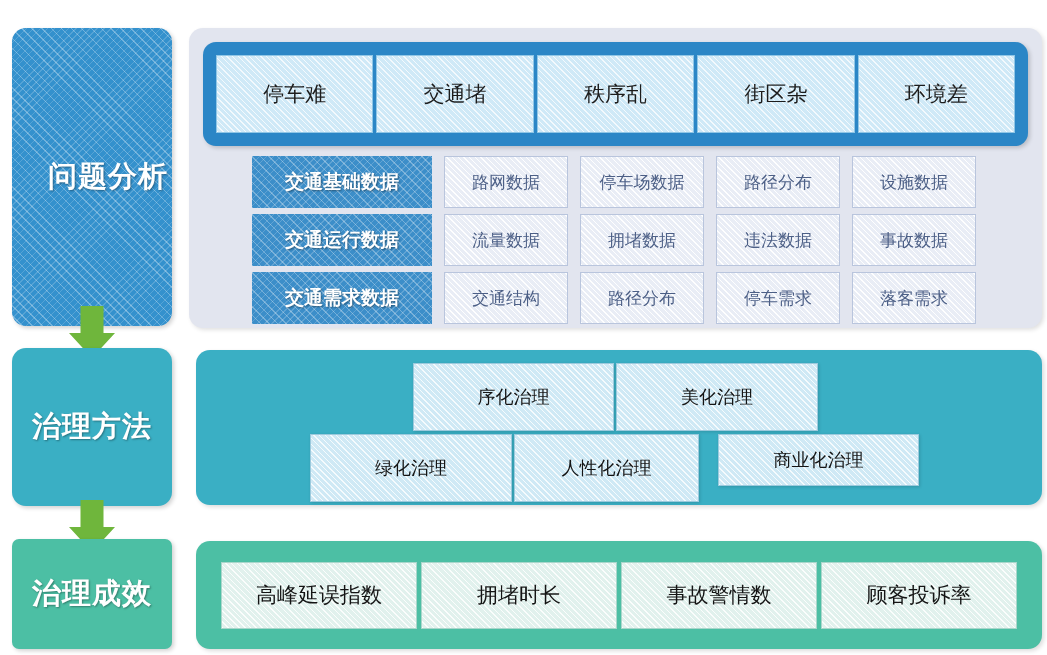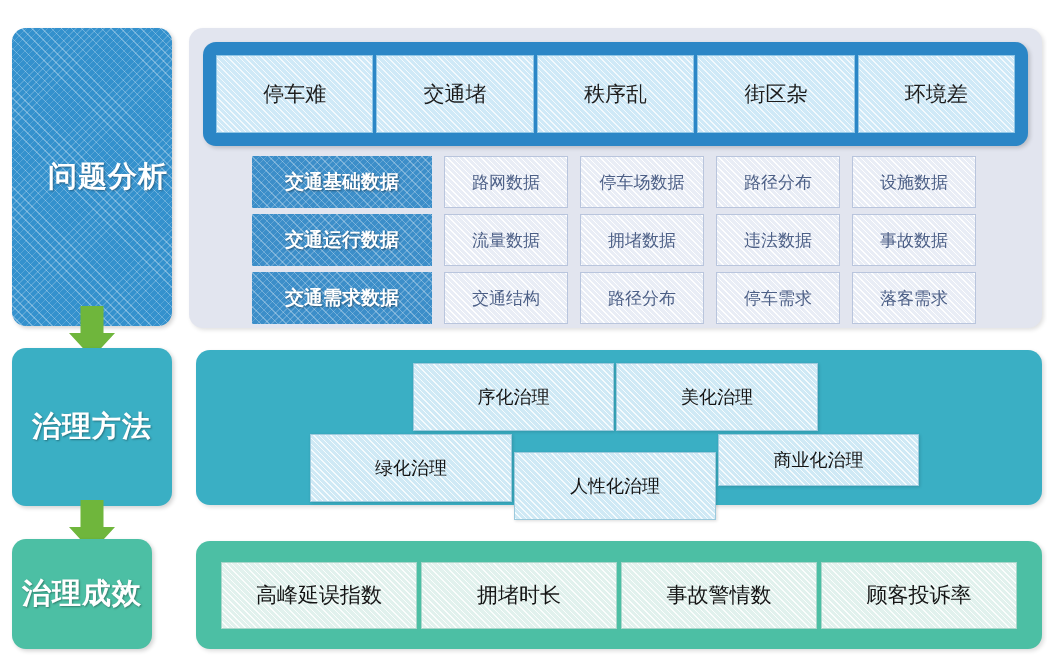--- a/index.html
+++ b/index.html
@@ -45,22 +45,23 @@
       repeating-linear-gradient(135deg, rgba(255,255,255,0.16) 0 1px, rgba(255,255,255,0) 1px 5px);
     padding-left: 32px;
   }
   .stage-label.teal {
     left: 12px; top: 348px;
     width: 160px; height: 158px;
     background-color: #3aafc4;
   }
   .stage-label.green {
     left: 12px; top: 539px;
-    width: 140px; height: 110px;
+    width: 160px; height: 110px;
     background-color: #4cbfa4;
+    border-radius: 7px;
   }
 
   
   .arrow {
     position: absolute;
     left: 69px;
     width: 46px;
     height: 52px;
     background: #6fb63c;
     filter: drop-shadow(2px 2px 2px rgba(0,0,0,0.22));
@@ -169,21 +170,21 @@
     align-items: center;
     justify-content: center;
     font-size: 18px;
     color: #141414;
     box-sizing: border-box;
     box-shadow: 1px 1px 3px rgba(0,0,0,0.15);
   }
   .mb-0 { left: 413px; top: 363px; width: 201px; height: 68px; }
   .mb-1 { left: 616px; top: 363px; width: 202px; height: 68px; }
   .mb-2 { left: 310px; top: 434px; width: 202px; height: 68px; }
-  .mb-3 { left: 514px; top: 452px; width: 202px; height: 68px; }
+  .mb-3 { left: 514px; top: 434px; width: 185px; height: 68px; }
   .mb-4 { left: 718px; top: 434px; width: 201px; height: 52px; }
 
   
   .green-panel {
     position: absolute;
     left: 196px; top: 541px;
     width: 846px; height: 108px;
     background: #4cbfa4;
     border-radius: 14px;
     box-shadow: 2px 2px 4px rgba(0,0,0,0.14);

